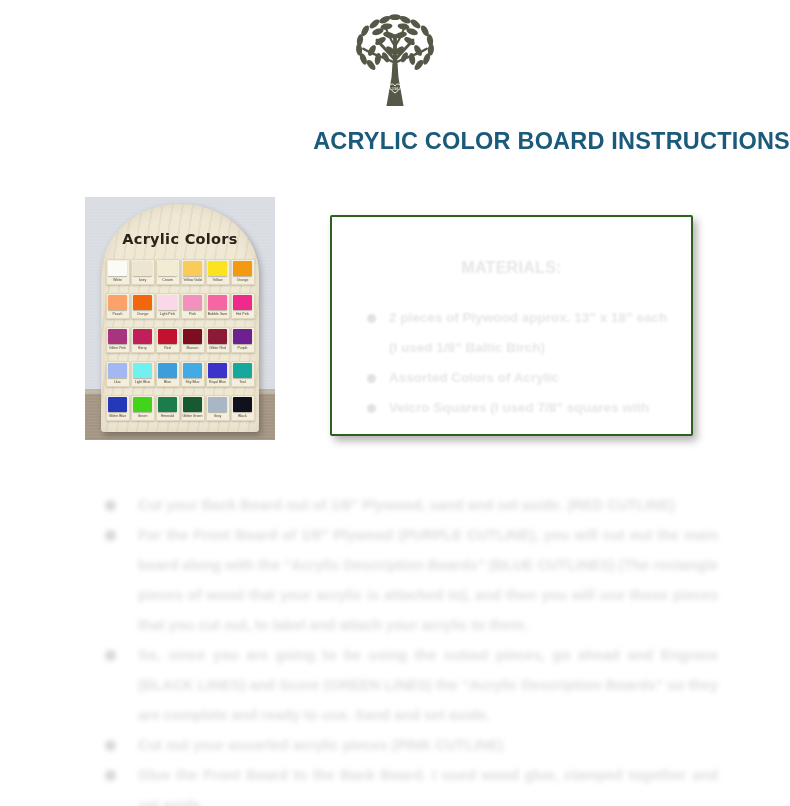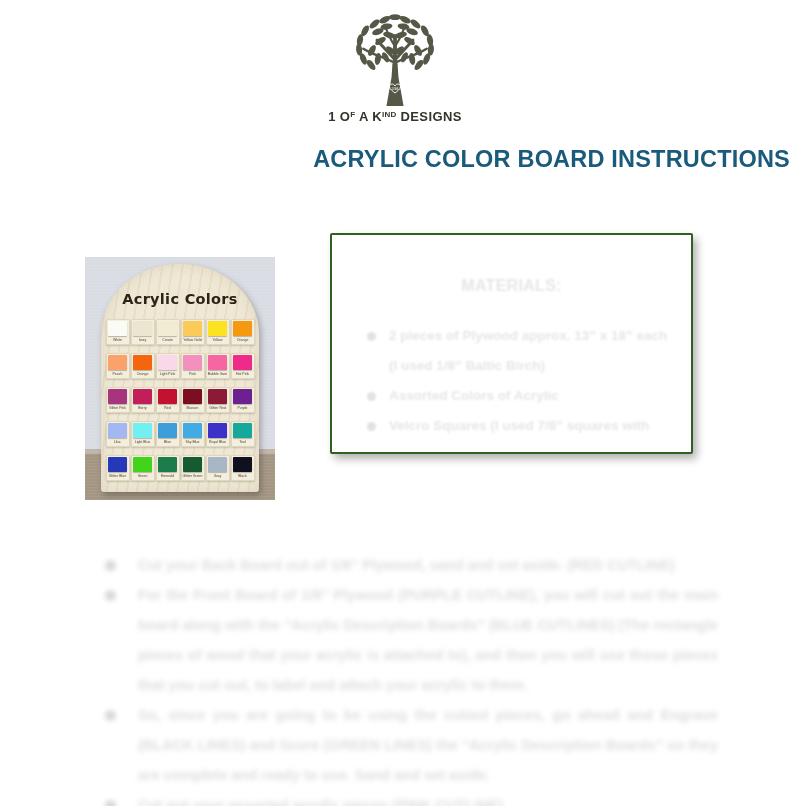--- a/index.html
+++ b/index.html
@@ -19,21 +19,20 @@
     letter-spacing:.2px; color:#1a5a7a;
   }
   
   .main-row { display:flex; align-items:flex-start; margin:42px 0 0 85px; }
   
   .photo {
     width:190px; height:243px; flex:0 0 auto; position:relative; overflow:hidden;
     background:
       repeating-linear-gradient(0deg, rgba(255,255,255,.06) 0 1px, transparent 1px 3px),
       linear-gradient(#d9dce2 0 79%, #bfb6a9 79% 81%, #a59684 81% 100%);
-    margin-top: 42px;
   }
   .board {
     position:absolute; left:16px; top:7px; width:158px; height:228px;
     background:
       repeating-linear-gradient(99deg, rgba(185,165,125,.14) 0 2px, transparent 2px 10px),
       #efe8d5;
     border-radius:79px 79px 3px 3px / 70px 70px 3px 3px;
     box-shadow:2px 3px 6px rgba(0,0,0,.28), inset 0 0 14px rgba(170,150,110,.22);
   }
   .board-title {
@@ -129,21 +128,20 @@
         <ellipse cx="45" cy="45" rx="6.5" ry="3.2" transform="rotate(40 45 45)"></ellipse>
         <ellipse cx="55" cy="45" rx="6.5" ry="3.2" transform="rotate(-40 55 45)"></ellipse>
         <ellipse cx="39" cy="53" rx="6.5" ry="3.2" transform="rotate(62 39 53)"></ellipse>
         <ellipse cx="61" cy="53" rx="6.5" ry="3.2" transform="rotate(-62 61 53)"></ellipse>
       </g>
 
       <path d="M50 86.5 c-1.8-3.4 -6.5-2.6 -6.5 0.8 c0 3.2 4 5 6.5 7.6 c2.5-2.6 6.5-4.4 6.5-7.6 c0-3.4 -4.7-4.2 -6.5-0.8 Z" fill="none" stroke="#ffffff" stroke-width="1.1"></path>
       <text x="50" y="91.5" text-anchor="middle" font-size="3" fill="#ffffff" stroke="none" font-family="Liberation Sans, sans-serif">1OAK</text>
     </g>
   </svg>
-  <div class="brand"><span>1 O</span><sup>F</sup><span> A K</span><sup>IND</sup><span> DESIGNS</span></div>
 </div>
 
 <h1 class="page-title" style="color: rgb(26, 90, 122);">ACRYLIC COLOR BOARD INSTRUCTIONS</h1>
 
 <div class="main-row">
 
   <div class="photo">
     <div class="board">
       <div class="board-title">Acrylic Colors</div>
       <div class="swatch-grid">

